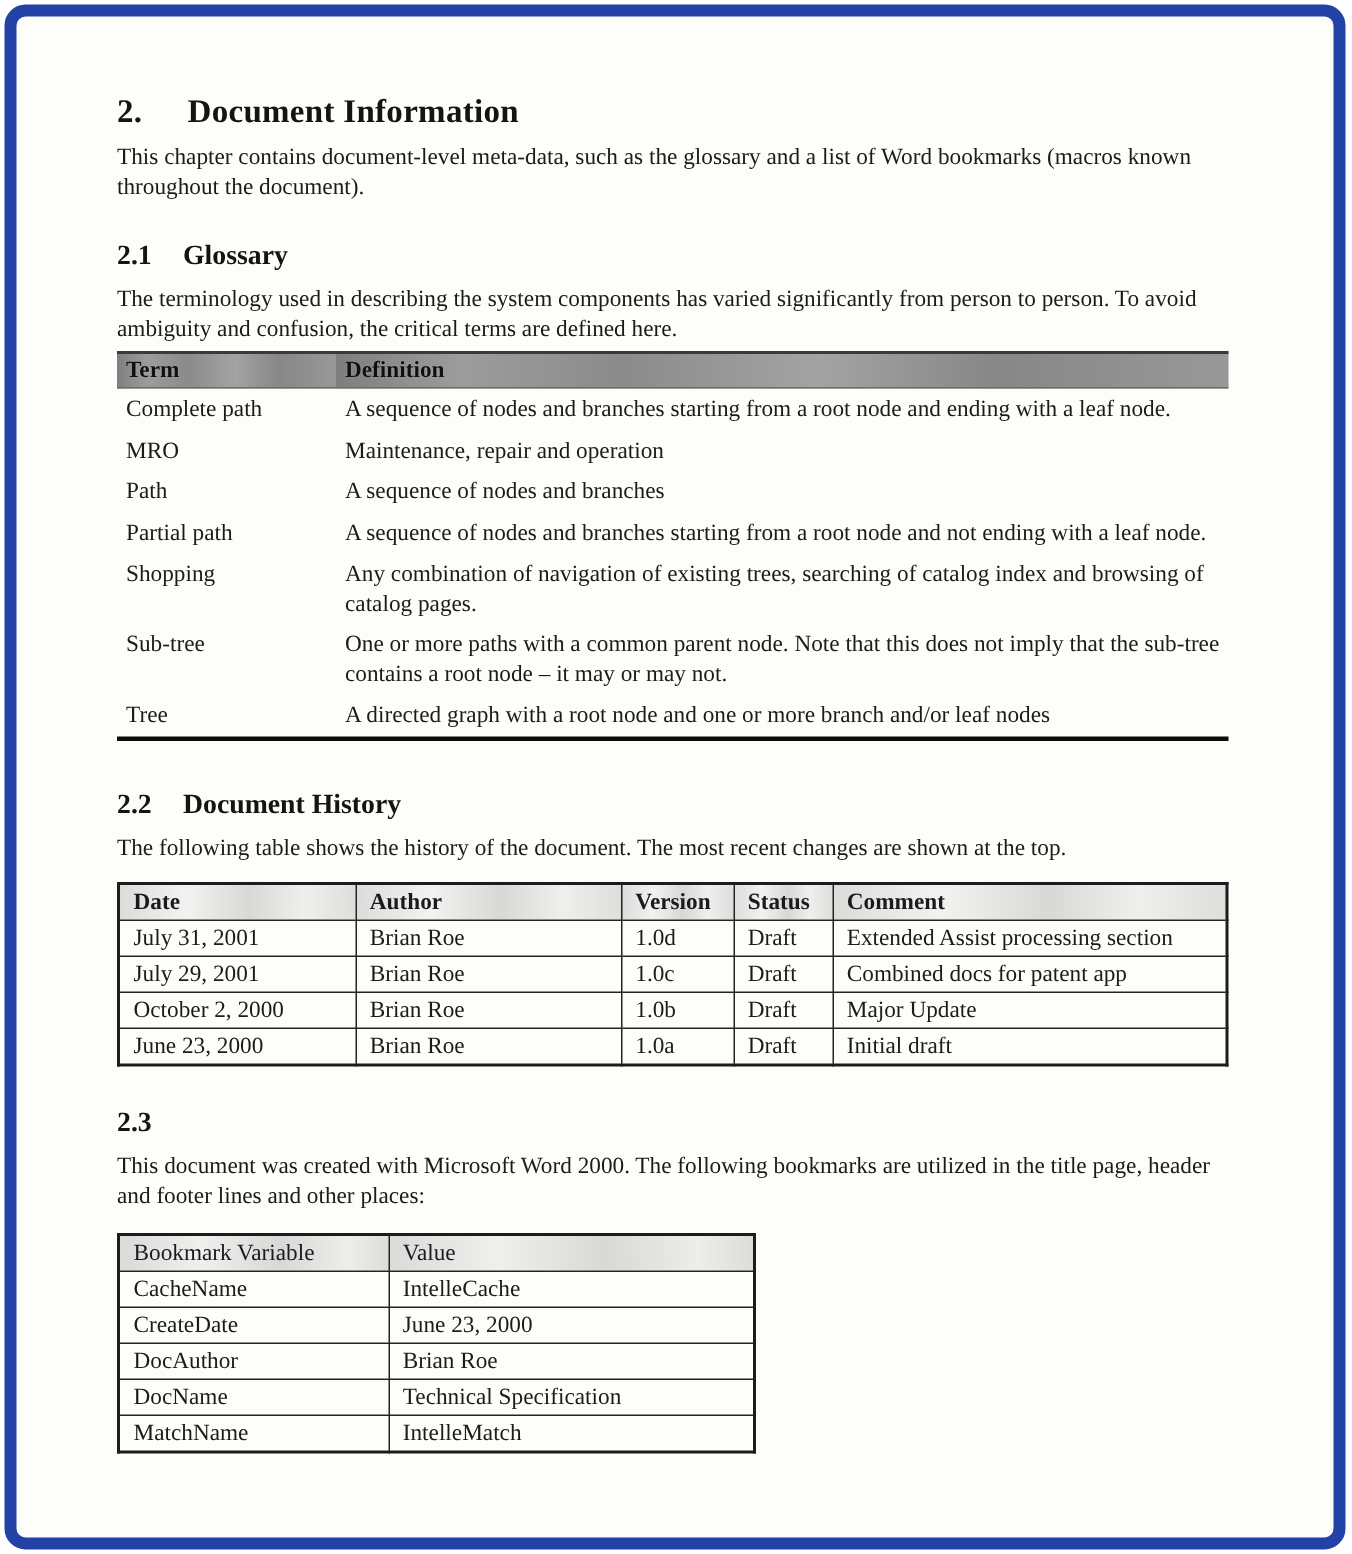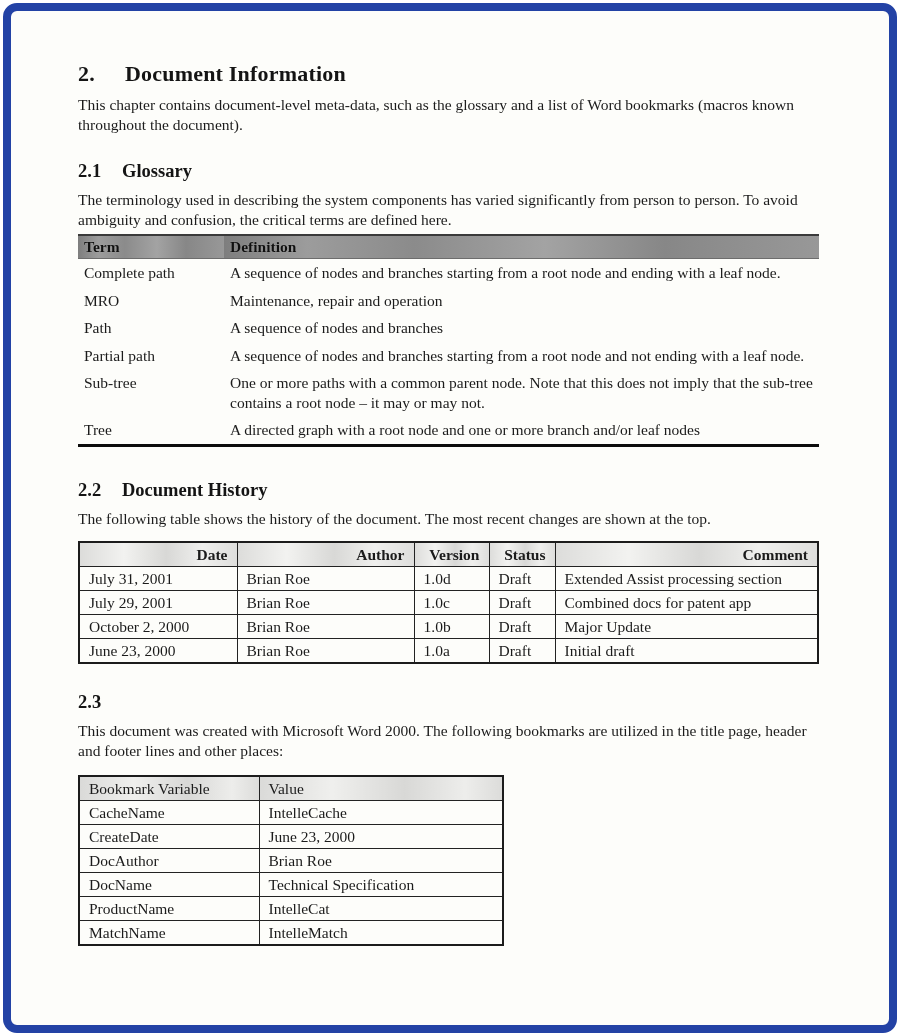--- a/index.html
+++ b/index.html
@@ -61,21 +61,21 @@
   table.history {
     width: 100%; border-collapse: collapse;
     border: 2px solid #1c1c1c;
     margin-top: 12px; font-size: 15.5px;
   }
   table.history th, table.history td {
     border: 1px solid #222; padding: 2px 9px; line-height: 19px;
   }
   table.history th {
     background: linear-gradient(90deg,#dcdcda 0%,#f2f2f0 28%,#d8d8d6 55%,#efefed 78%,#dededc 100%);
-    font-weight: bold; text-align: right;
+    font-weight: bold; text-align: left;
   }
   .col-date { width: 158px; } .col-author { width: 177px; margin-top: 36px; }
   .col-version { width: 75px; } .col-status { width: 66px; }
   
   table.bookmarks {
     width: 426px; border-collapse: collapse;
     border: 2px solid #1c1c1c;
     margin-top: 14px; font-size: 15.5px;
   }
   table.bookmarks th, table.bookmarks td {
@@ -123,20 +123,24 @@
         </tr>
         <tr>
           <td class="term">Path</td>
           <td>A sequence of nodes and branches</td>
         </tr>
         <tr>
           <td class="term">Partial path</td>
           <td>A sequence of nodes and branches starting from a root node and not ending with a leaf node.</td>
         </tr>
         <tr>
+          <td class="term">Shopping</td>
+          <td>Any combination of navigation of existing trees, searching of catalog index and browsing of catalog pages.</td>
+        </tr>
+        <tr>
           <td class="term">Sub-tree</td>
           <td>One or more paths with a common parent node.  Note that this does not imply that the sub-tree contains a root node – it may or may not.</td>
         </tr>
         <tr>
           <td class="term">Tree</td>
           <td>A directed graph with a root node and one or more branch and/or leaf nodes</td>
         </tr>
       </tbody>
     </table>
 
@@ -211,24 +215,20 @@
         </tr>
         <tr>
           <td>DocAuthor</td>
           <td>Brian Roe</td>
         </tr>
         <tr>
           <td>DocName</td>
           <td>Technical Specification</td>
         </tr>
         <tr>
-          <td>ProductName</td>
-          <td>IntelleCat</td>
-        </tr>
-        <tr>
           <td>MatchName</td>
           <td>IntelleMatch</td>
         </tr>
 
       </tbody>
     </table>
 
   </div>
 </div>
 

